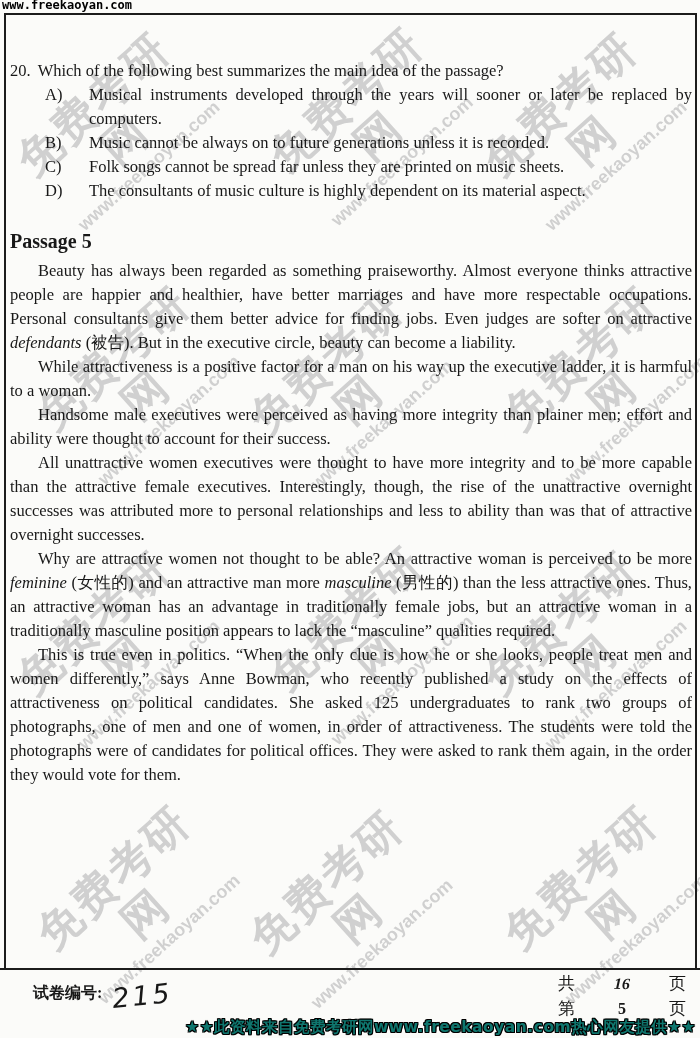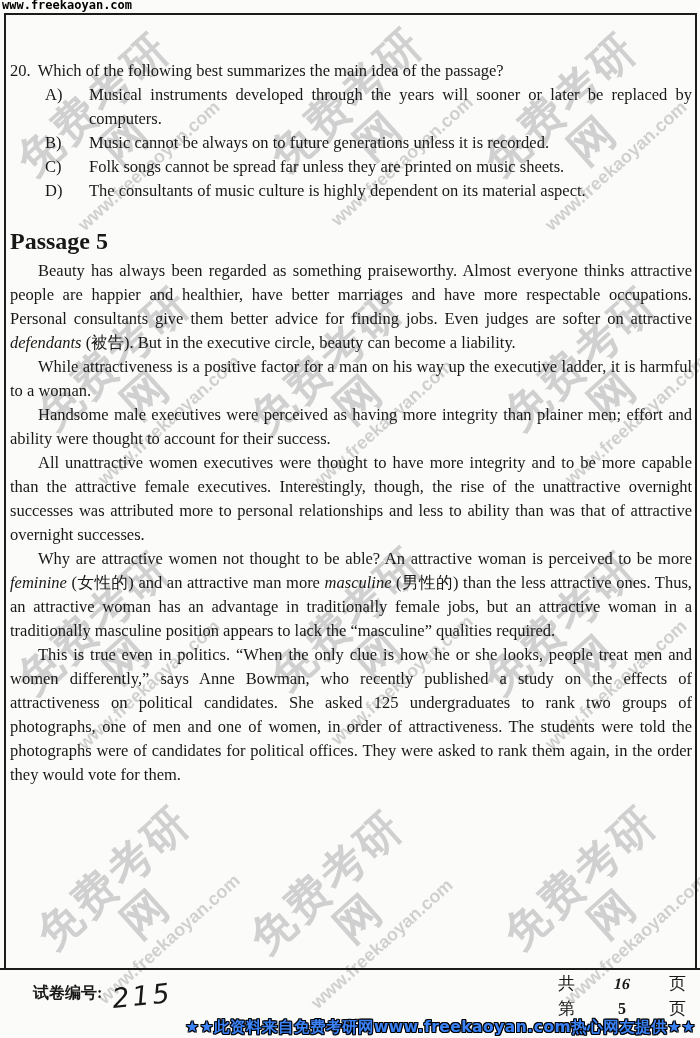--- a/index.html
+++ b/index.html
@@ -29,36 +29,36 @@
   
   .content{
     position:absolute;left:10px;top:16px;width:682px;z-index:2;
     font-size:16.5px;line-height:24px;text-align:justify;margin-top:43px;
   }
   .q-line .q-num{margin-right:7px;}
   .options{margin-left:35px;}
   .opt{display:flex;}
   .opt-label{flex:0 0 44px;}
   .opt-text{flex:1;text-align:justify;}
-  .passage-head{font-weight:bold;font-size:24px;margin:26px 0 6px 0;text-align:left;}
+  .passage-head{font-weight:bold;font-size:20px;margin:26px 0 6px 0;text-align:left;}
   .para{margin:0;text-indent:28px;}
   .ital{font-style:italic;}
   
   .paper-no{position:absolute;left:33px;top:980px;z-index:2;font-size:16px;font-weight:bold;}
   .paper-no-value{
     display:inline-block;font-family:"DejaVu Sans",sans-serif;font-size:27px;font-weight:500;
     font-style:italic;transform:rotate(-6deg);margin-left:10px;vertical-align:-7px;letter-spacing:3px;
   }
   .page-counts{position:absolute;right:14px;top:971px;width:128px;z-index:2;font-size:17px;}
   .pc-row{display:flex;justify-content:space-between;align-items:center;height:25px;}
   .pc-num{font-size:16px;font-weight:bold;}
   .pc-num.hand{font-style:italic;transform:rotate(2deg);}
   .banner{
     position:absolute;bottom:0;right:4px;z-index:3;white-space:nowrap;
-    font-family:"DejaVu Sans",sans-serif;font-weight:bold;font-size:15.5px;color:#3b82f6;
+    font-family:"DejaVu Sans",sans-serif;font-weight:bold;font-size:15.5px;color:#0f766e;
     text-shadow:-1px -1px 0 #000,1px -1px 0 #000,-1px 1px 0 #000,1px 1px 0 #000,
                  0 -1px 0 #000,0 1px 0 #000,-1px 0 0 #000,1px 0 0 #000;
     letter-spacing:.5px;
   }
 </style>
 </head>
 <body>
 
 <div class="page">
 

